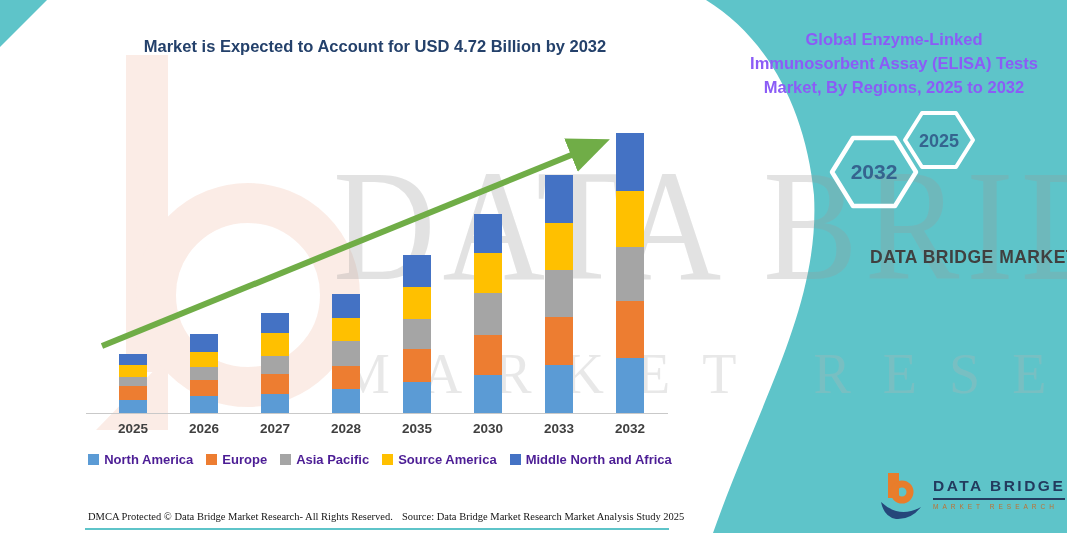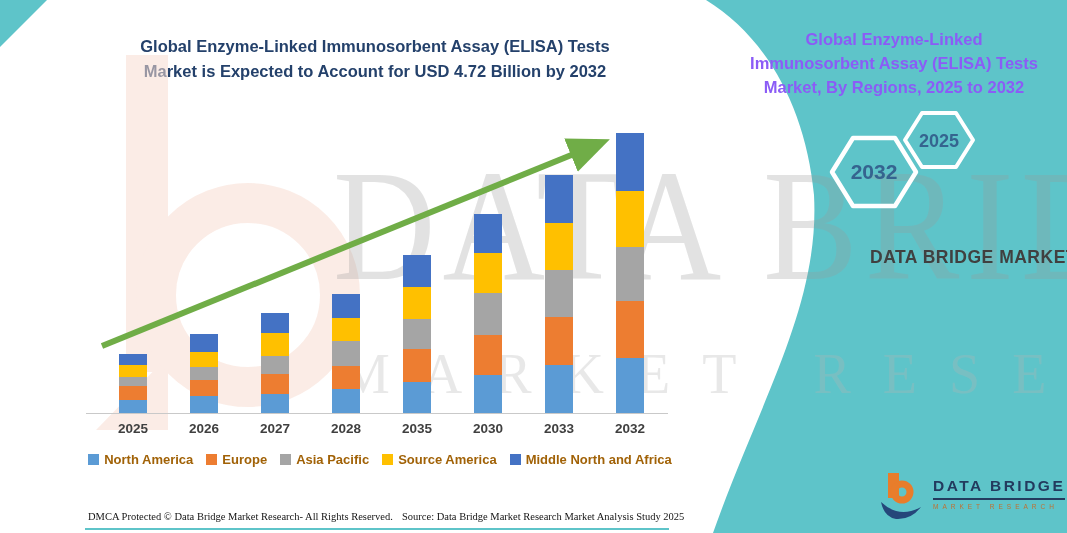--- a/index.html
+++ b/index.html
@@ -30,21 +30,21 @@
   #plot{left:0;top:0;width:100%;height:100%;z-index:3;}
   .bar{position:absolute;display:flex;flex-direction:column-reverse;width:28px;}
   .seg{width:100%;}
   #x-axis{left:86px;top:413px;width:582px;height:1px;background:#c9c9c9;}
   .year-label{position:absolute;top:421px;width:70px;text-align:center;
     font-size:13.5px;font-weight:bold;color:#3f3f3f;}
   #legend{left:85px;top:452px;width:590px;display:flex;justify-content:center;
     align-items:center;column-gap:13px;z-index:4;}
   .legend-item{display:flex;align-items:center;gap:5px;white-space:nowrap;}
   .legend-swatch{width:11px;height:11px;flex:0 0 auto;}
-  .legend-label{font-size:13px;font-weight:bold;color:#a16207;}
+  .legend-label{font-size:13px;font-weight:bold;color:#4c1d95;}
   
   #panel-title{
     left:733px;top:28px;width:322px;text-align:center;color:#8b5cf6;
     font-size:16.5px;font-weight:600;line-height:1.45;z-index:4;
   }
   #brand-text{
     left:807px;top:246px;width:270px;text-align:right;color:#404040;
     font-size:17.5px;font-weight:600;line-height:1.35;letter-spacing:.5px;z-index:4;
   }
   
@@ -82,21 +82,20 @@
       <rect x="126" y="55" width="42" height="317"></rect>
       <polygon points="96,430 168,356 168,430"></polygon>
       <circle cx="248" cy="295" r="92" fill="none" stroke="#F8DDD2" stroke-width="40"></circle>
     </g>
   </svg>
 
   <div id="wm-big" class="abs">DATA BRIDGE</div>
   <div id="wm-sub" class="abs">MARKET RESEARCH</div>
 
   <div id="chart-title" class="abs">
-    <div>Global Enzyme-Linked Immunosorbent Assay (ELISA) Tests</div>
     <div>Market is Expected to Account for USD 4.72 Billion by 2032</div>
   </div>
 
   <div id="plot" class="abs">
     <div id="x-axis" class="abs"></div>
   <div class="bar" style="left: 119px; bottom: 120px;">
         <div class="seg" style="height: 13px; background: rgb(91, 155, 213);"></div>
         <div class="seg" style="height: 14px; background: rgb(237, 125, 49);"></div>
         <div class="seg" style="height: 9px; background: rgb(165, 165, 165);"></div>
         <div class="seg" style="height: 12px; background: rgb(255, 192, 0);"></div>

